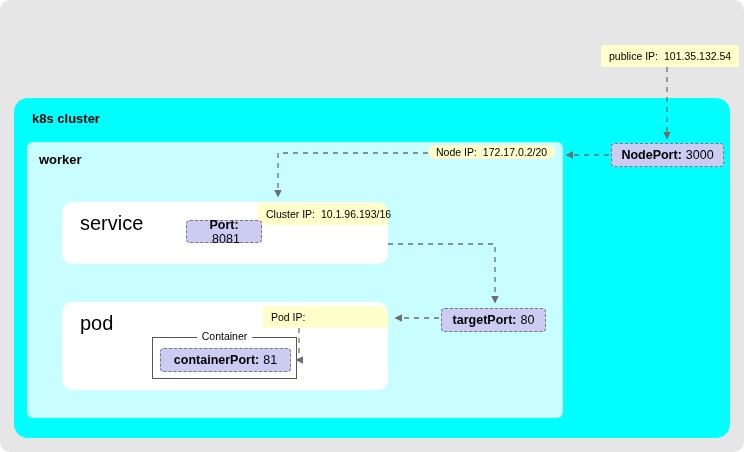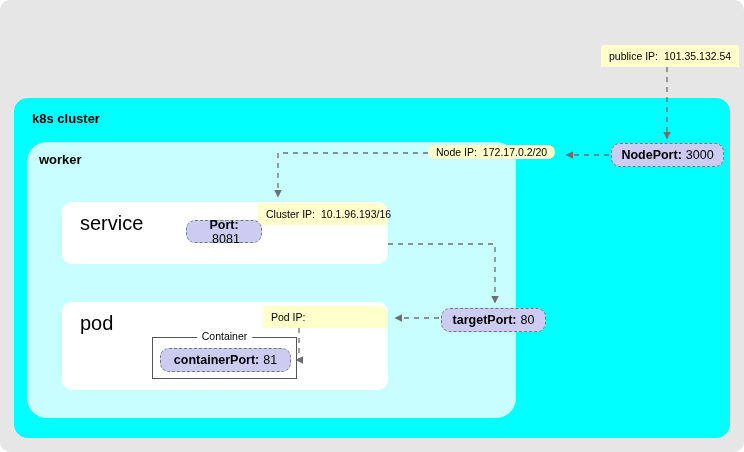--- a/index.html
+++ b/index.html
@@ -40,23 +40,23 @@
     border-radius: 14px;
   }
   #k8s-cluster-label {
     position: absolute;
     left: 18px; top: 13px;
     font-size: 13px;
     font-weight: bold;
     color: #000000;
   }
   #worker-box {
-    left: 27px; top: 142px; width: 489px; height: 276px;
+    left: 27px; top: 142px; width: 536px; height: 276px;
     background: #c8feff;
-    border-radius: 20px;
+    border-radius: 6px;
   }
   #worker-label {
     position: absolute;
     left: 12px; top: 10px;
     font-size: 13px;
     font-weight: bold;
     color: #000000;
   }
 
   
@@ -97,21 +97,21 @@
   #node-ip-label    { left: 428px; top: 145px; height: 14px; border-radius: 10px; }
   #cluster-ip-label { left: 258px; top: 203px; width: 130px; height: 22px; border-radius: 0 9px 0 0; }
   #pod-ip-label     { left: 263px; top: 306px; width: 125px; height: 22px; border-radius: 0 9px 0 0; }
 
   
   .port-chip {
     position: absolute;
     box-sizing: border-box;
     background: #ccccf2;
     border: 1.4px dashed #777777;
-    border-radius: 9px;
+    border-radius: 4px;
     color: #000000;
     font-size: 12.5px;
     display: flex;
     align-items: center;
     justify-content: center;
     white-space: nowrap;
     padding: 0 9px;
   }
   .port-chip .k { font-weight: bold; }
   .port-chip .v { margin-left: 4px; }

